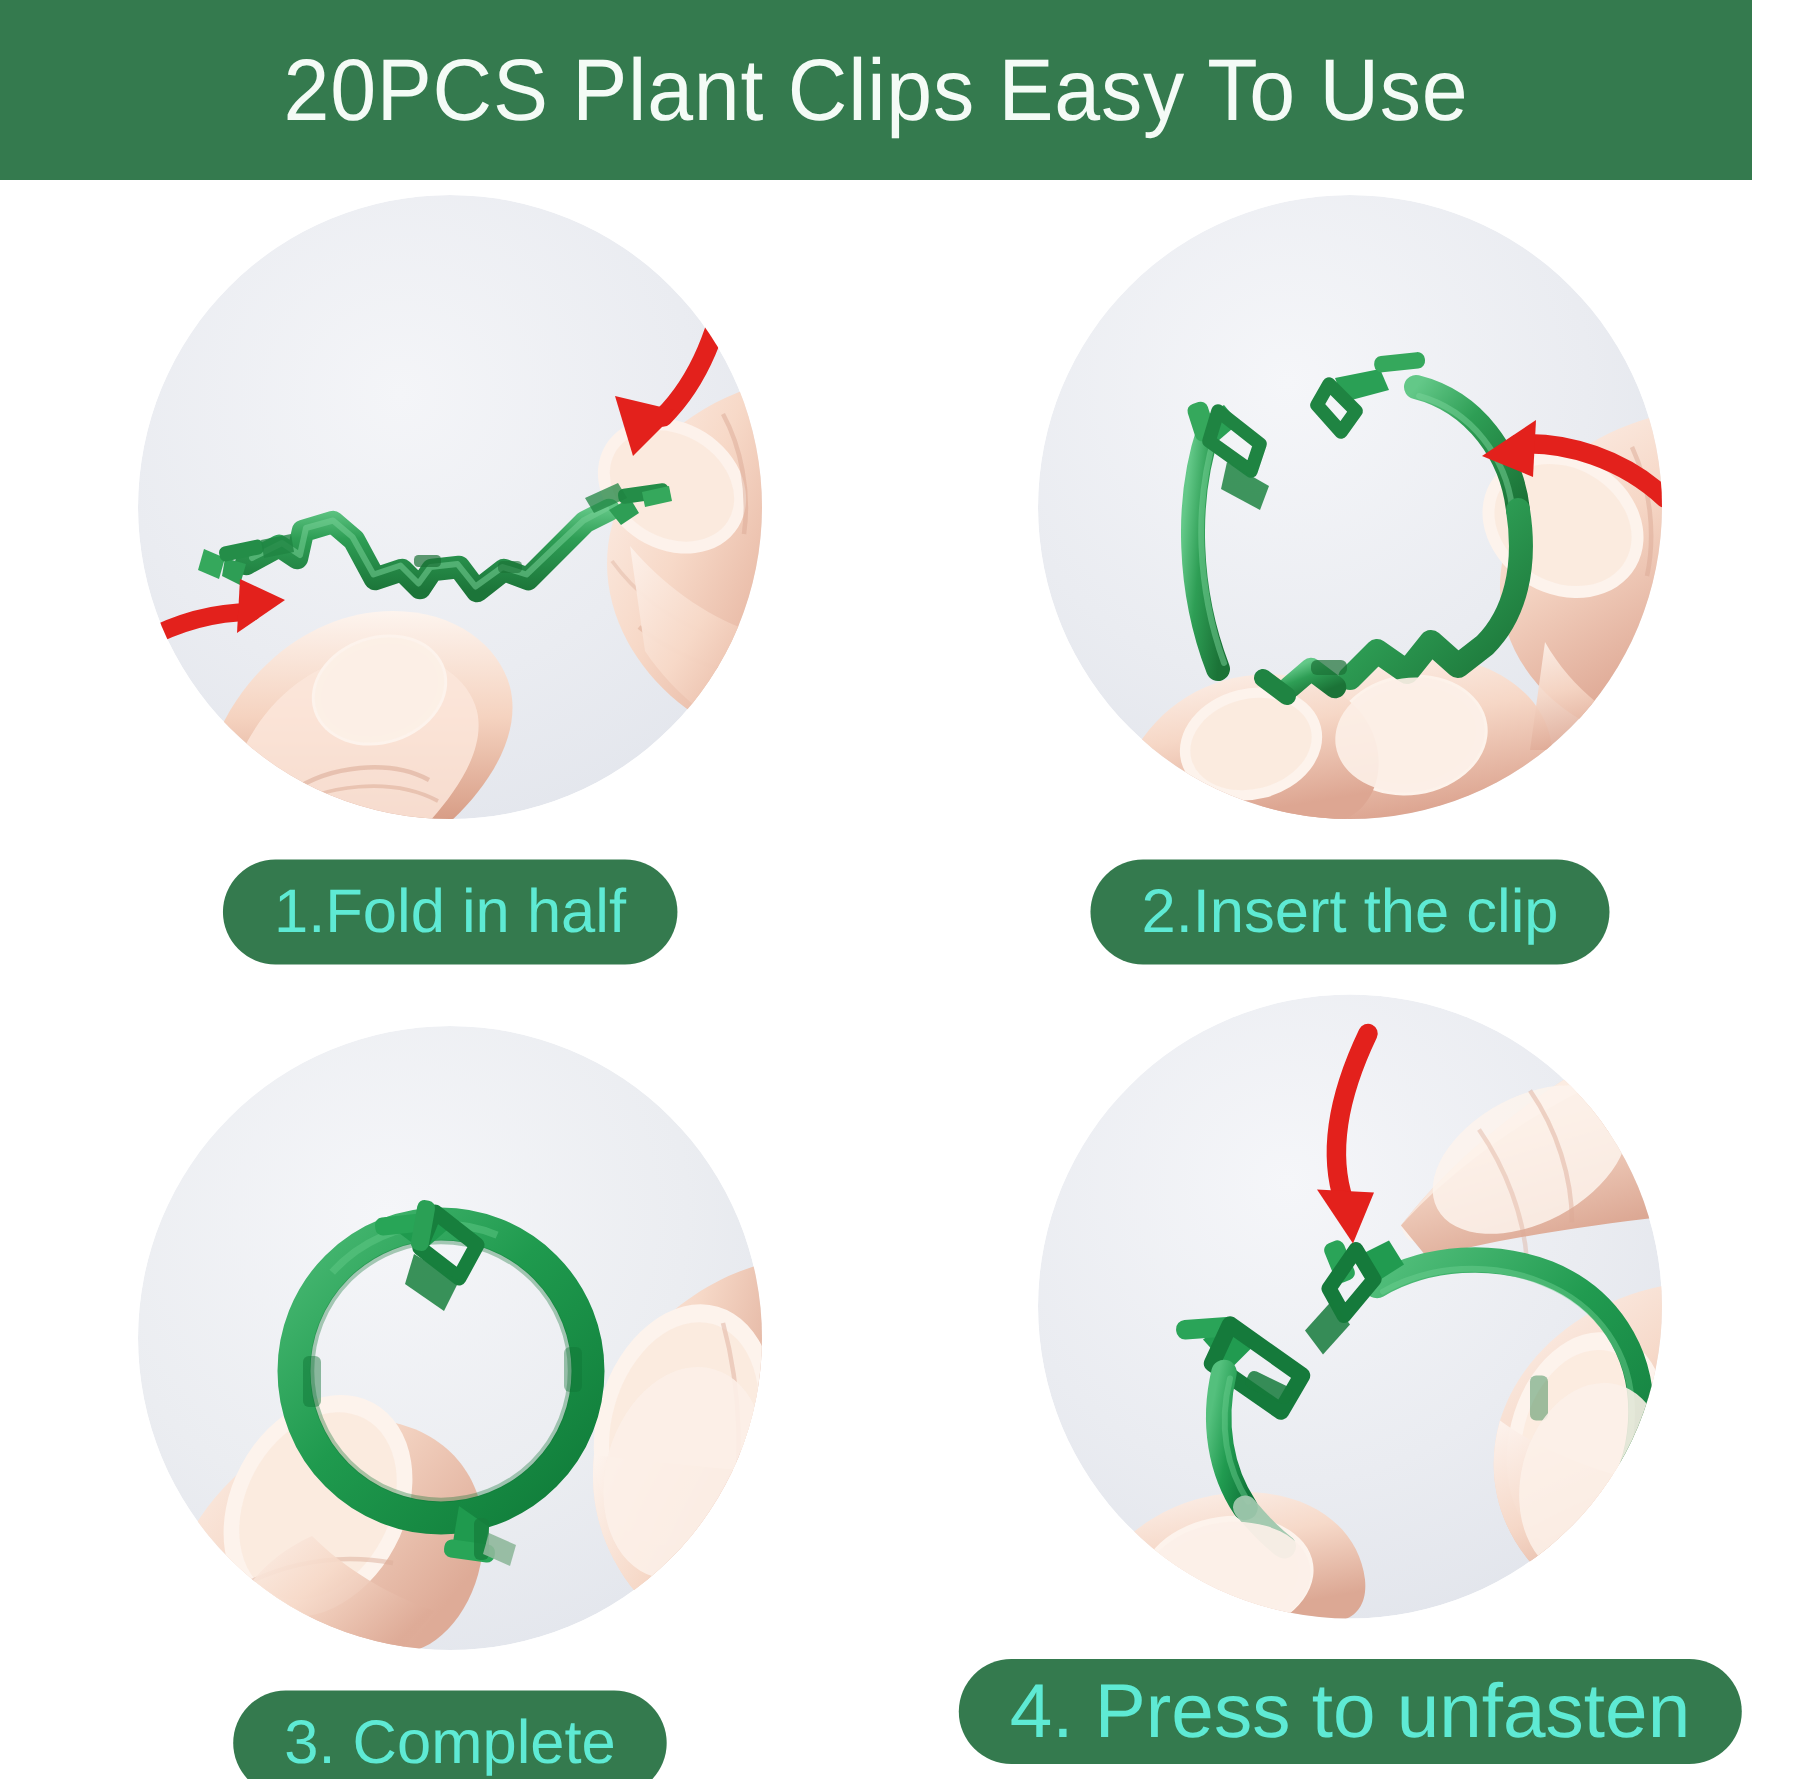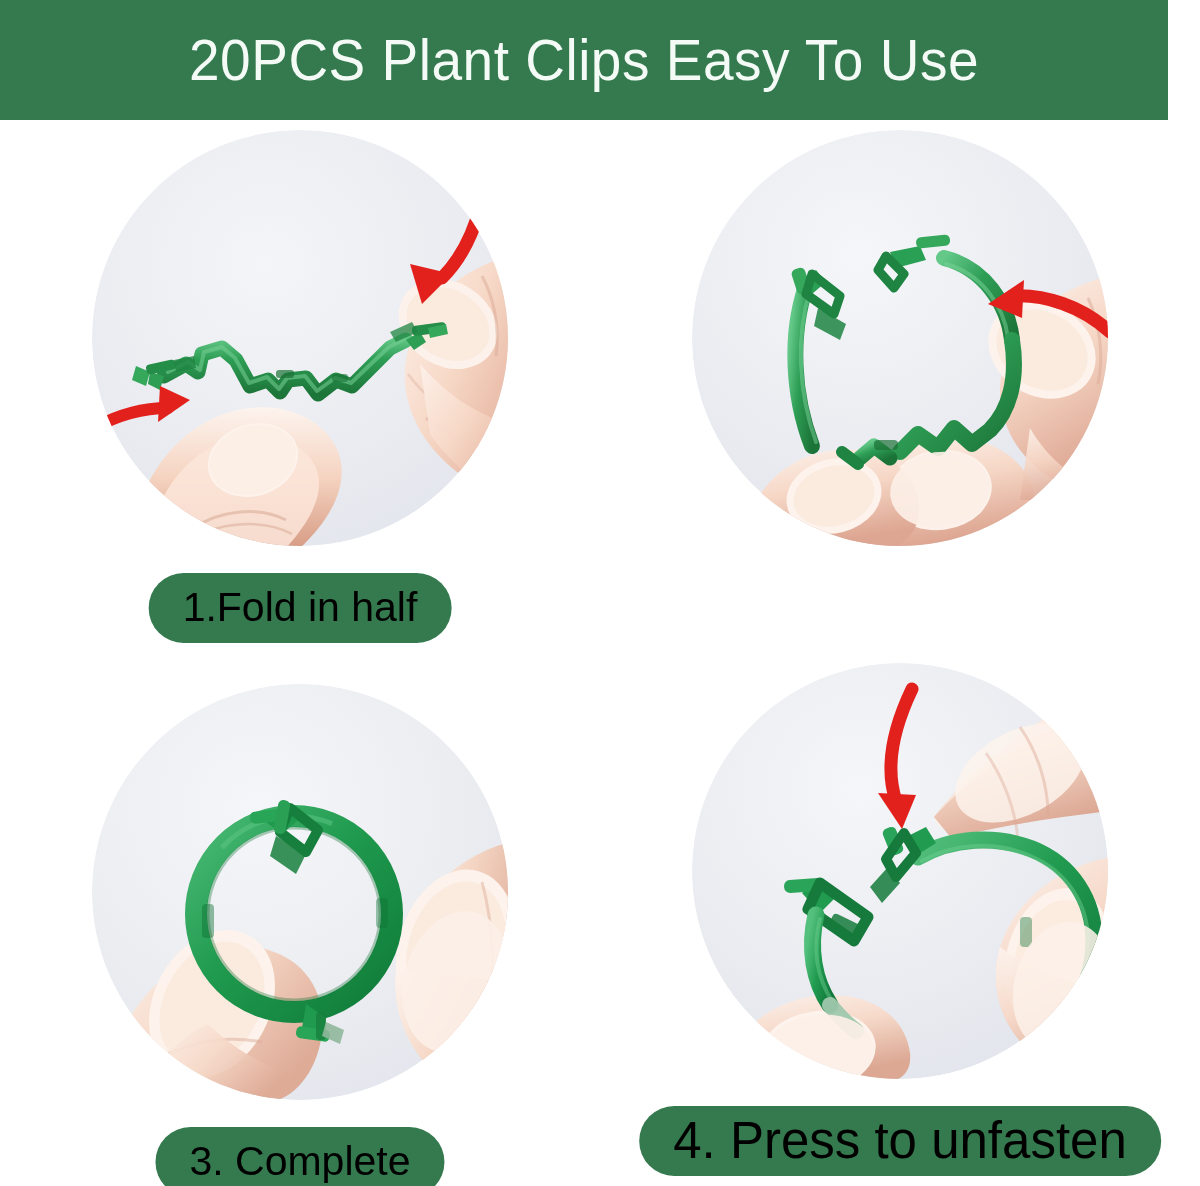--- a/index.html
+++ b/index.html
@@ -51,21 +51,21 @@
     transform:translateX(-50%);
     height:70px;
     border-radius:35px;
     background:#347a4e;
     display:flex;align-items:center;justify-content:center;
     padding:0 34px;
     box-sizing:border-box;
     white-space:nowrap;
   }
   .pill-label{
-    color:#000000;
+    color:#5eead4;
     font-size:41px;
     font-weight:400;
     line-height:1;
     transform:translateY(-1px);
   }
   .pill-wide .pill-label{font-size:51px;}
 </style>
 </head>
 <body>
 
@@ -251,20 +251,23 @@
             <path d="M340 300 C358 332 390 356 420 366 L420 372 L330 372 Z" fill="url(#skinC)" opacity=".9"></path>
           </g>
 
           <g>
             <path d="M420 204 C392 178 354 166 322 168" fill="none" stroke="#e3211c" stroke-width="13" stroke-linecap="round"></path>
             <path d="M298 176 L334 152 L332 190 Z" fill="#e3211c"></path>
           </g>
         </g>
       </svg>
     </div>
+    <div class="pill">
+      <span class="pill-label">2.Insert the clip</span>
+    </div>
   </div>
 
   <div class="step step-3">
     <div class="photo-wrap">
       <svg viewBox="0 0 420 420" xmlns="http://www.w3.org/2000/svg">
         <defs>
           <clipPath id="c3">
               <circle cx="210" cy="210" r="208"></circle>
             </clipPath>
           <radialGradient id="bg3" cx="40%" cy="30%" r="80%">

